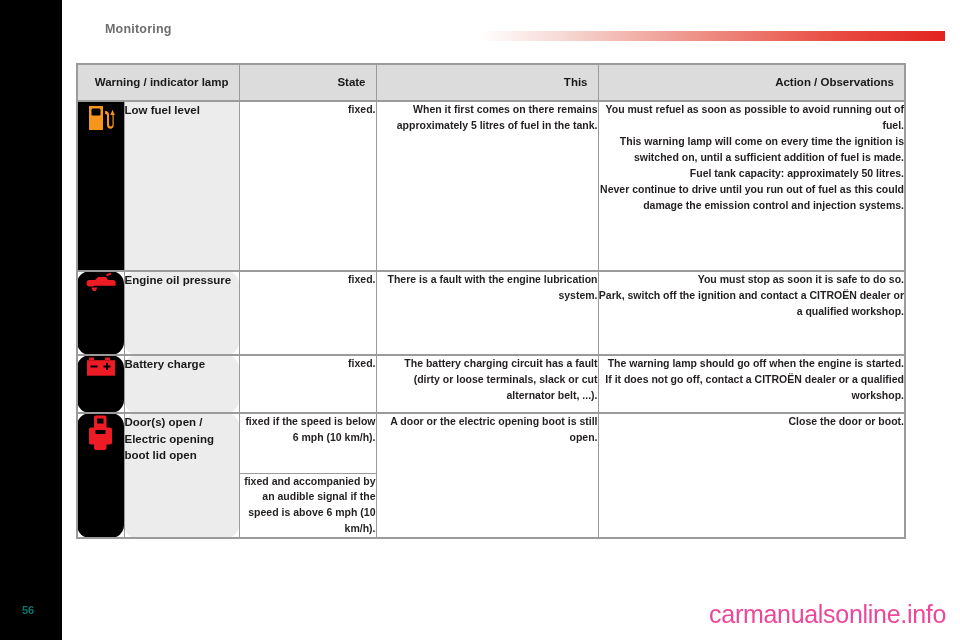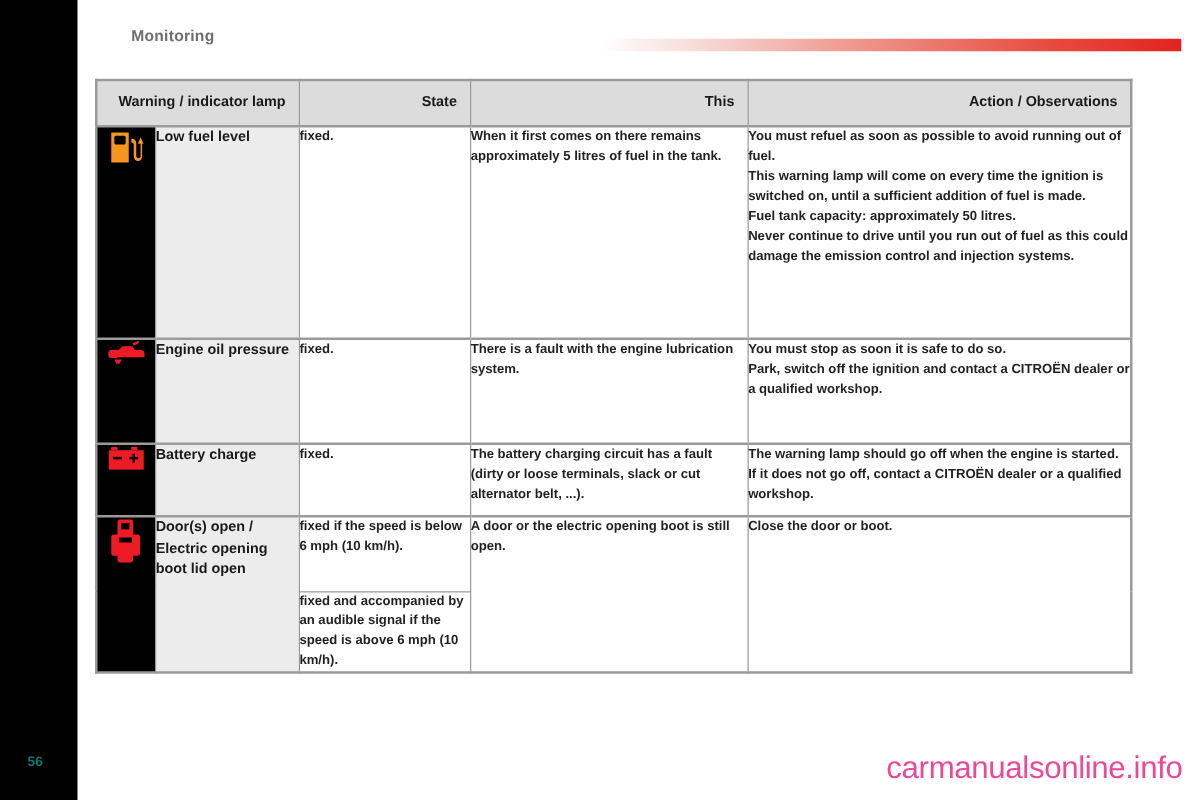--- a/index.html
+++ b/index.html
@@ -104,24 +104,25 @@
     padding: 10px 9px 10px 10px;
   }
   
   .state-cell, .cause-cell, .action-cell {
     background: #ffffff;
     font-size: 10.5px;
     font-weight: bold;
     color: #231f20;
     line-height: 1.52;
     padding: 10px 10px 10px 9px;
+    text-align: right;
   }
   .state-cell.sub-top { border-bottom: 1px solid #9b9b9b; }
 
-  .row-div td { border-top: 2px solid #9b9b9b; }
+  .row-div td { border-top: 2px solid #9b9b9b; border-radius: 13px; }
 
   
   .page-number {
     position: absolute;
     left: 22px;
     top: 604px;
     font-size: 11px;
     font-weight: bold;
     color: #0f766e;
   }

